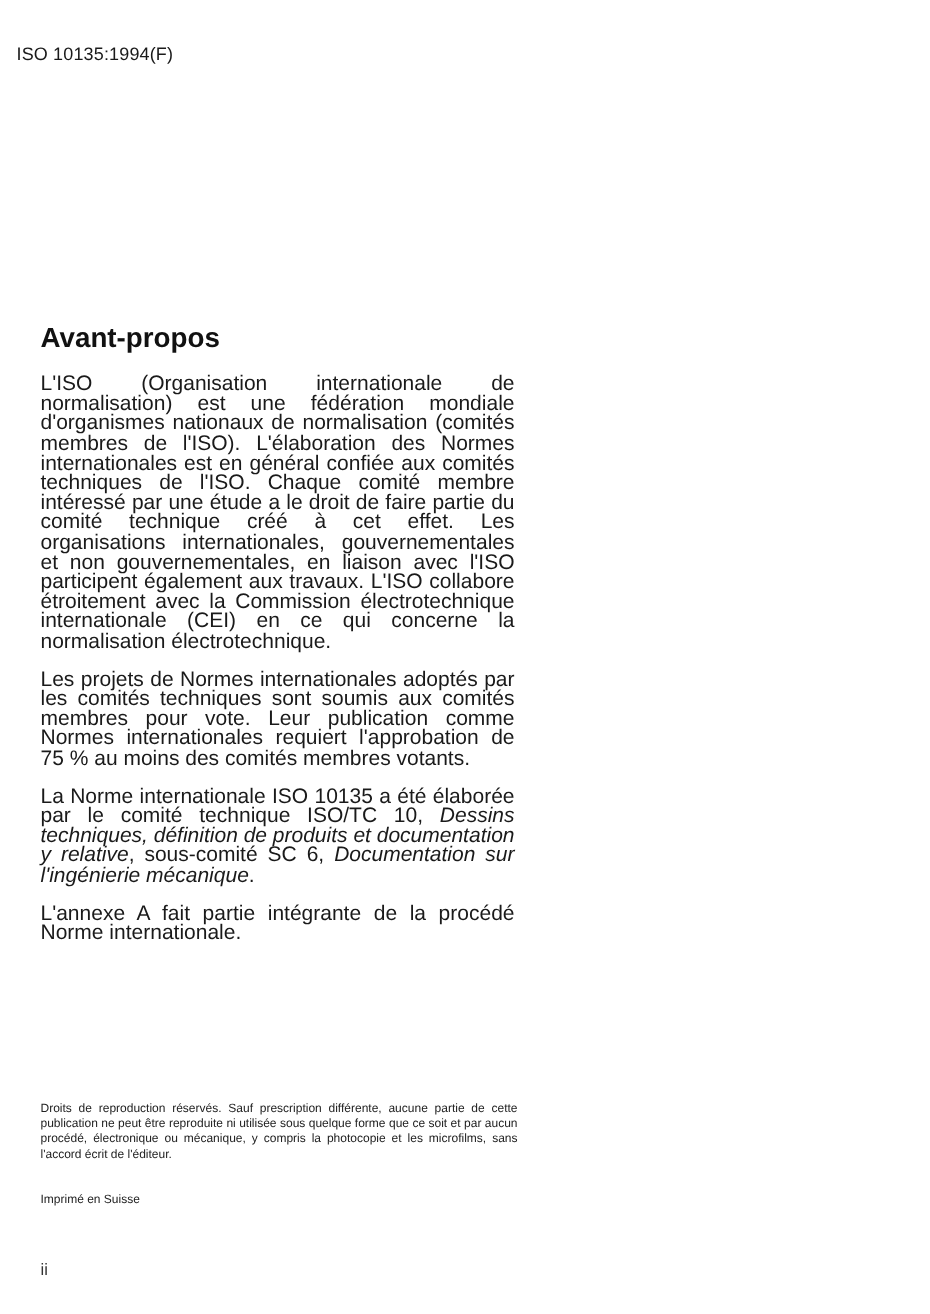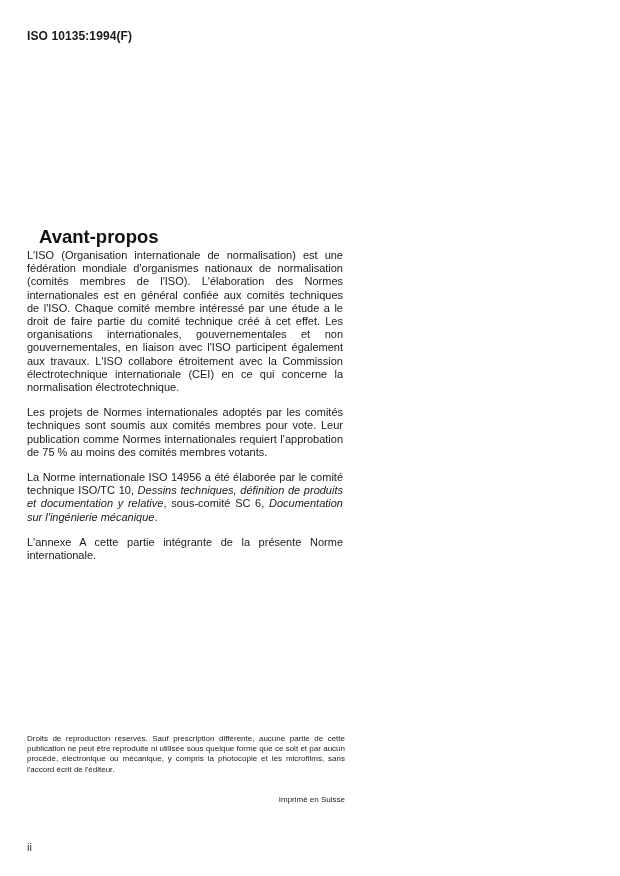--- a/index.html
+++ b/index.html
@@ -1,42 +1,42 @@
 <!DOCTYPE html>
 <html><head>
 <meta charset="utf-8">
 <style>
   html, body { margin: 0; padding: 0; background: #ffffff; }
   body { width: 620px; height: 876px; position: relative; overflow: hidden;
          font-family: "Liberation Sans", sans-serif; color: #1a1a1a; }
-  .header-ref { position: absolute; left: 27px; top: 29px; font-size: 12px; font-weight: bold; letter-spacing: 0.1px; }
+  .header-ref { position: absolute; left: 11px; top: 29px; font-size: 12px; font-weight: normal; letter-spacing: 0.1px; }
   .title { position: absolute; left: 27px; top: 214px; font-size: 18.5px; font-weight: bold; color: #111; }
-  .body { position: absolute; left: 27px; top: 249px; width: 316px; font-size: 11px; line-height: 13.2px; }
+  .body { position: absolute; left: 27px; top: 249px; width: 316px; font-size: 14px; line-height: 13.2px; }
   .body p { margin: 0 0 12px 0; text-align: justify; text-align-last: left; }
   .body p.last { margin-bottom: 0; }
   .body em { font-style: italic; }
   .footer { position: absolute; left: 27px; top: 734px; width: 318px; font-size: 8px; line-height: 10.2px; color: #222; }
   .footer .copy { display: block; font-size: 8.6px; }
   .footer .rights { text-align: justify; display: block; margin-bottom: 2px; }
   .footer .addr { padding-left: 12px; display: block; }
-  .footer .printed { display: block; margin-top: 20px; text-align: right; }
+  .footer .printed { display: block; margin-top: 20px; }
   .pagenum { position: absolute; left: 27px; top: 841px; font-size: 11px; color: #333; }
 </style>
 </head>
 <body>
 
 <div class="header-ref">ISO 10135:1994(F)</div>
 
-<h1 class="title" style="margin:12px;">Avant-propos</h1>
+<h1 class="title" style="margin:0;">Avant-propos</h1>
 
 <div class="body">
   <p>L'ISO (Organisation internationale de normalisation) est une fédération mondiale d'organismes nationaux de normalisation (comités membres de l'ISO). L'élaboration des Normes internationales est en général confiée aux comités techniques de l'ISO. Chaque comité membre intéressé par une étude a le droit de faire partie du comité technique créé à cet effet. Les organisations internationales, gouvernementales et non gouvernementales, en liaison avec l'ISO participent également aux travaux. L'ISO collabore étroitement avec la Commission électrotechnique internationale (CEI) en ce qui concerne la normalisation électrotechnique.</p>
   <p>Les projets de Normes internationales adoptés par les comités techniques sont soumis aux comités membres pour vote. Leur publication comme Normes internationales requiert l'approbation de 75 % au moins des comités membres votants.</p>
-  <p><span>La Norme internationale ISO 14956 a été élaborée par le comité technique ISO/TC 10, </span><em>Dessins techniques, définition de produits et documentation y relative</em><span>, sous-comité SC 6, </span><em>Documentation sur l'ingénierie mécanique</em><span>.</span></p>
-  <p class="last">L'annexe A cette partie intégrante de la présente Norme internationale.</p>
+  <p><span>La Norme internationale ISO 10135 a été élaborée par le comité technique ISO/TC 10, </span><em>Dessins techniques, définition de produits et documentation y relative</em><span>, sous-comité SC 6, </span><em>Documentation sur l'ingénierie mécanique</em><span>.</span></p>
+  <p class="last">L'annexe A fait partie intégrante de la procédé Norme internationale.</p>
 </div>
 
 <div class="footer">
   <span class="rights">Droits de reproduction réservés. Sauf prescription différente, aucune partie de cette publication ne peut être reproduite ni utilisée sous quelque forme que ce soit et par aucun procédé, électronique ou mécanique, y compris la photocopie et les microfilms, sans l'accord écrit de l'éditeur.</span>
   <span class="printed">Imprimé en Suisse</span>
 </div>
 
 <div class="pagenum">ii</div>
 
 </body></html>

